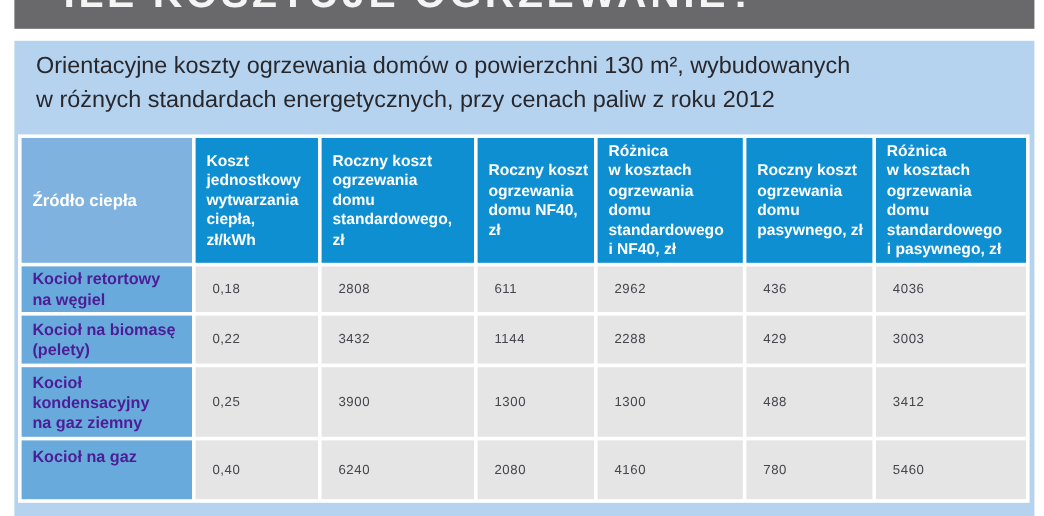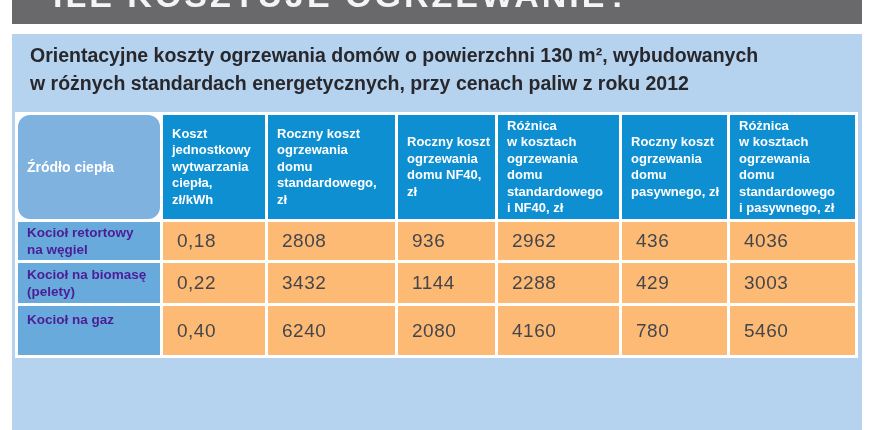--- a/index.html
+++ b/index.html
@@ -42,21 +42,20 @@
     width: 850px;
     height: 400px;
     background: #b5d2ee;
   }
   .intro {
     margin: 7px 0 0 18px;
     font-size: 19.5px;
     line-height: 28px;
     color: #27272c;
     white-space: pre-line;
-    font-weight: bold;
   }
   table.costs {
     margin: 15px 0 0 3px;
     border-collapse: separate;
     border-spacing: 3px;
     table-layout: fixed;
     width: 843px;
     background: #ffffff;
   }
   thead th {
@@ -67,37 +66,36 @@
     line-height: 16.5px;
     text-align: left;
     vertical-align: middle;
     padding: 2px 3px 2px 9px;
     height: 100px;
     white-space: pre-line;
   }
   thead th.first {
     background: #7fb2df;
     font-size: 14px;
-    border-radius: 12px;
   }
   tbody th {
     background: #69aadd;
     color: #4c1d95;
     font-size: 13.5px;
     font-weight: bold;
     line-height: 17px;
     text-align: left;
     vertical-align: middle;
     padding: 0 3px 0 9px;
     white-space: pre-line;
   }
   tbody td {
-    background: #fdba74;
+    background: #e5e5e5;
     color: #45464c;
-    font-size: 19px;
+    font-size: 11px;
     letter-spacing: 0.5px;
     vertical-align: middle;
     padding: 0 0 0 14px;
     margin-top: 27px;
   }
   tr.h38 > * { height: 38px; }
   tr.h40 > * { height: 40px; }
   tr.h58 > * { height: 58px; }
   tr.h44 > * { height: 44px; }
   tr.last th { vertical-align: top; padding-top: 5px; }
@@ -160,35 +158,46 @@
 standardowego
 i pasywnego, zł</th>
         </tr>
       </thead>
       <tbody>
         <tr class="h38">
           <th>Kocioł retortowy
 na węgiel</th>
           <td>0,18</td>
           <td>2808</td>
-          <td>936</td>
+          <td>611</td>
           <td>2962</td>
           <td>436</td>
           <td>4036</td>
         </tr>
         <tr class="h40">
           <th>Kocioł na biomasę
 (pelety)</th>
           <td>0,22</td>
           <td>3432</td>
           <td>1144</td>
           <td>2288</td>
           <td>429</td>
           <td>3003</td>
         </tr>
+        <tr class="h58">
+          <th>Kocioł
+kondensacyjny
+na gaz ziemny</th>
+          <td>0,25</td>
+          <td>3900</td>
+          <td>1300</td>
+          <td>1300</td>
+          <td>488</td>
+          <td>3412</td>
+        </tr>
         <tr class="h44 last">
           <th>Kocioł na gaz</th>
           <td>0,40</td>
           <td>6240</td>
           <td>2080</td>
           <td>4160</td>
           <td>780</td>
           <td>5460</td>
         </tr>
       </tbody>

